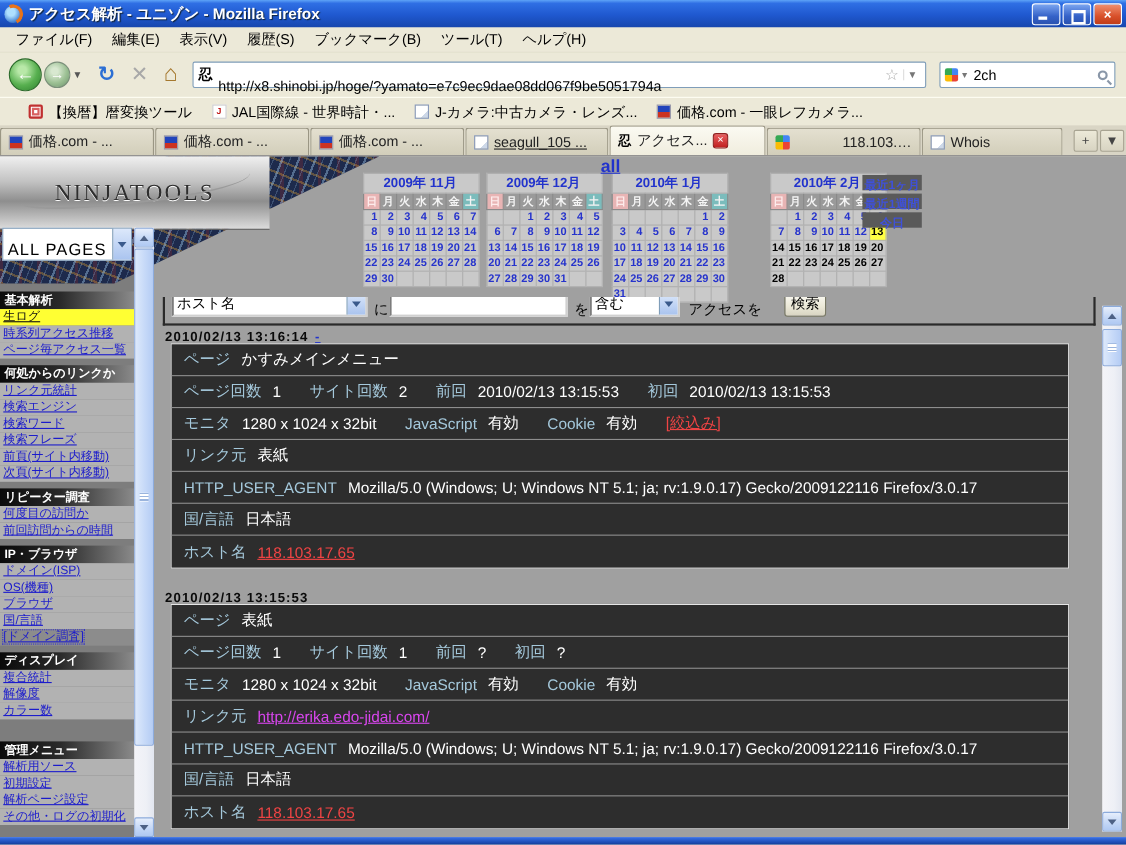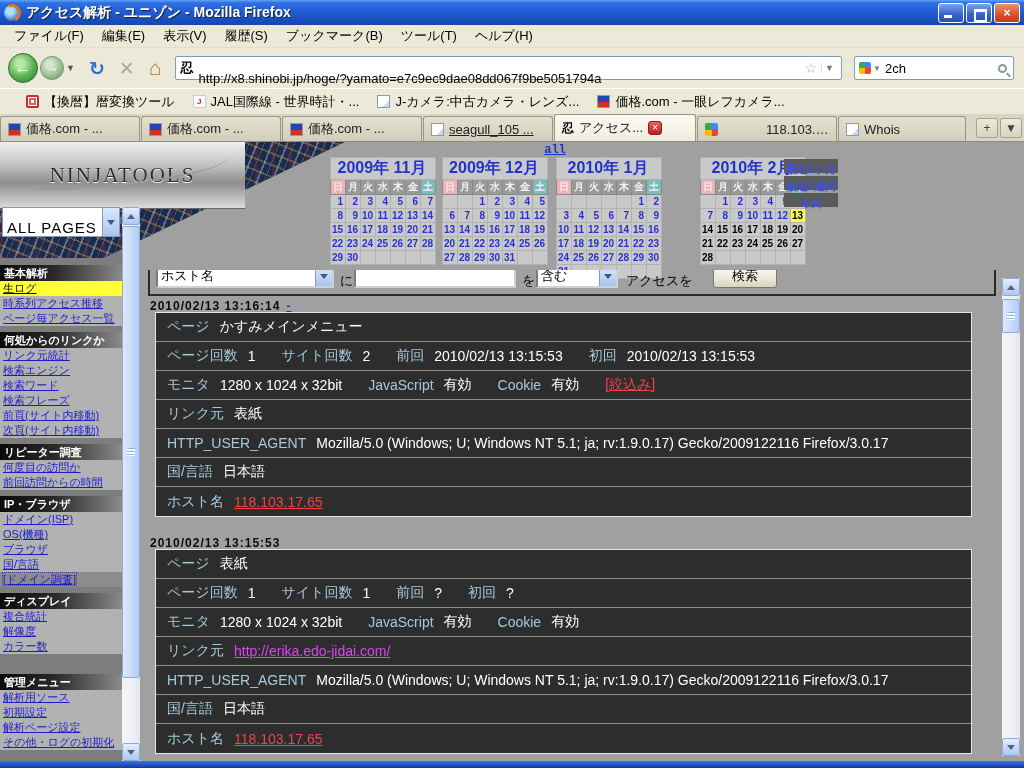--- a/index.html
+++ b/index.html
@@ -131,25 +131,25 @@
   .sb-btn { position:absolute; left:0; width:18px; height:18px; border:1px solid #8cabdc; border-radius:2px;
     background:linear-gradient(180deg,#e6eefc,#c2d6f6 60%,#aec8f2); display:flex; align-items:center; justify-content:center; }
   .sb-btn.up::after { content:""; border:4px solid transparent; border-bottom:5px solid #4d6185; margin-top:-4px; }
   .sb-btn.down::after { content:""; border:4px solid transparent; border-top:5px solid #4d6185; margin-bottom:-4px; }
   .sb-thumb { position:absolute; left:0; width:18px; border:1px solid #8cabdc; border-radius:2px;
     background:linear-gradient(90deg,#dde9fb,#c6d9f8 55%,#b4ccf4); }
   .sb-thumb::after { content:""; position:absolute; left:4px; top:50%; margin-top:-4px; width:8px; height:8px;
     background:repeating-linear-gradient(180deg,#9ab4dd 0 1px,#fff 1px 3px); }
 
   
-  #all-link { position:absolute; left:330px; top:1px; width:450px; text-align:center; font-size:12px;
-    font-weight:bold; z-index:2;font-family:Liberation Mono, monospace; }
+  #all-link { position:absolute; left:330px; top:1px; width:450px; text-align:center; font-size:16px;
+    font-weight:bold; z-index:2; }
   #all-link a { color:#2233cc; text-decoration:underline; }
   .cal { position:absolute; top:15px; border-collapse:collapse; background:#9c9c9c; border:1px solid #888; }
-  .cal .ttl { color:#2233cc; font-size:16px; font-weight:bold; text-align:center; height:14px; }
+  .cal .ttl { color:#2233cc; font-size:12px; font-weight:bold; text-align:center; height:14px; }
   .cal th { width:15px; height:13px; font-size:10px; font-weight:bold; color:#f4f4f4; border:1px solid #8a8a8a; }
   .cal th.sun { background:#e8b4b4; color:#fdecec; }
   .cal th.wd { background:#9a9a9a; }
   .cal th.sat { background:#7bbcbc; }
   .cal td { width:15px; height:14px; background:#c9c9c9; border:1px solid #b2b2b2; font-size:10px;
     font-weight:bold; text-align:right; padding-right:2px; color:#2633cc; }
   .cal td.plain { color:#000; }
   .cal td.today { background:#ffff44; color:#000; }
   .quick { position:absolute; left:784px; width:54px; height:14px; background:#5a5a5a; text-align:center; }
   .quick a { color:#3f51d9; font-size:11px; font-weight:bold; line-height:14px; text-decoration:none; }
@@ -602,21 +602,21 @@
         <span class="combo-btn"></span>
       </div>
       <div class="frm flbl" style="left:190px;">に</div>
       <div class="frm" id="kw-input" style="left:204px; width:162px;"></div>
       <div class="frm flbl" style="left:372px;">を</div>
       <div class="frm fsel" style="left:386px; width:82px;">
         <span class="val">含む</span>
         <span class="combo-btn"></span>
       </div>
       <div class="frm flbl" style="left:476px;">アクセスを</div>
-      <div class="frm" id="search-btn" style="left:563px; width:64px;">検索</div>
+      <div class="frm" id="search-btn" style="left:563px; width:38px;">検索</div>
     </div>
 
     <div id="entries">
         <div class="log-date" style="top: 157px;">2010/02/13 13:16:14<a href="#">-</a></div>
         <div class="log-table" style="top: 170px;">
           <div class="log-row">
             <span class="lbl">ページ</span>
             <span class="val">かすみメインメニュー</span>
           </div>
           <div class="log-row">

